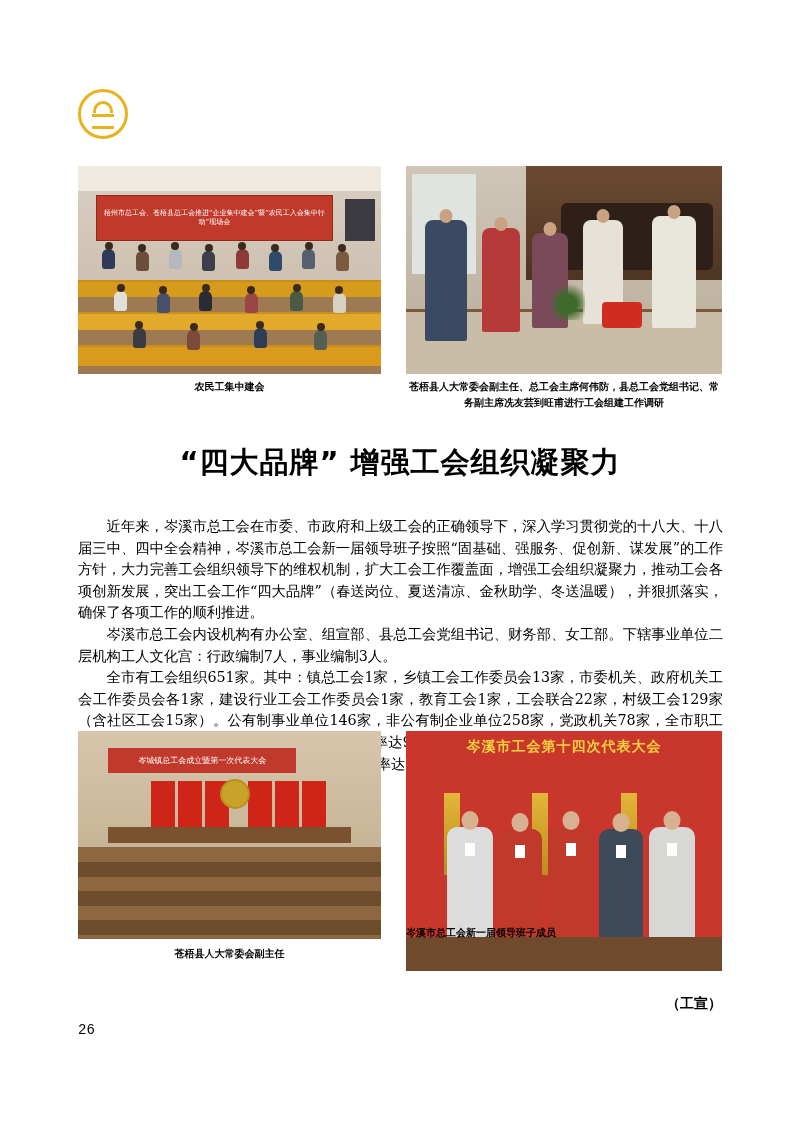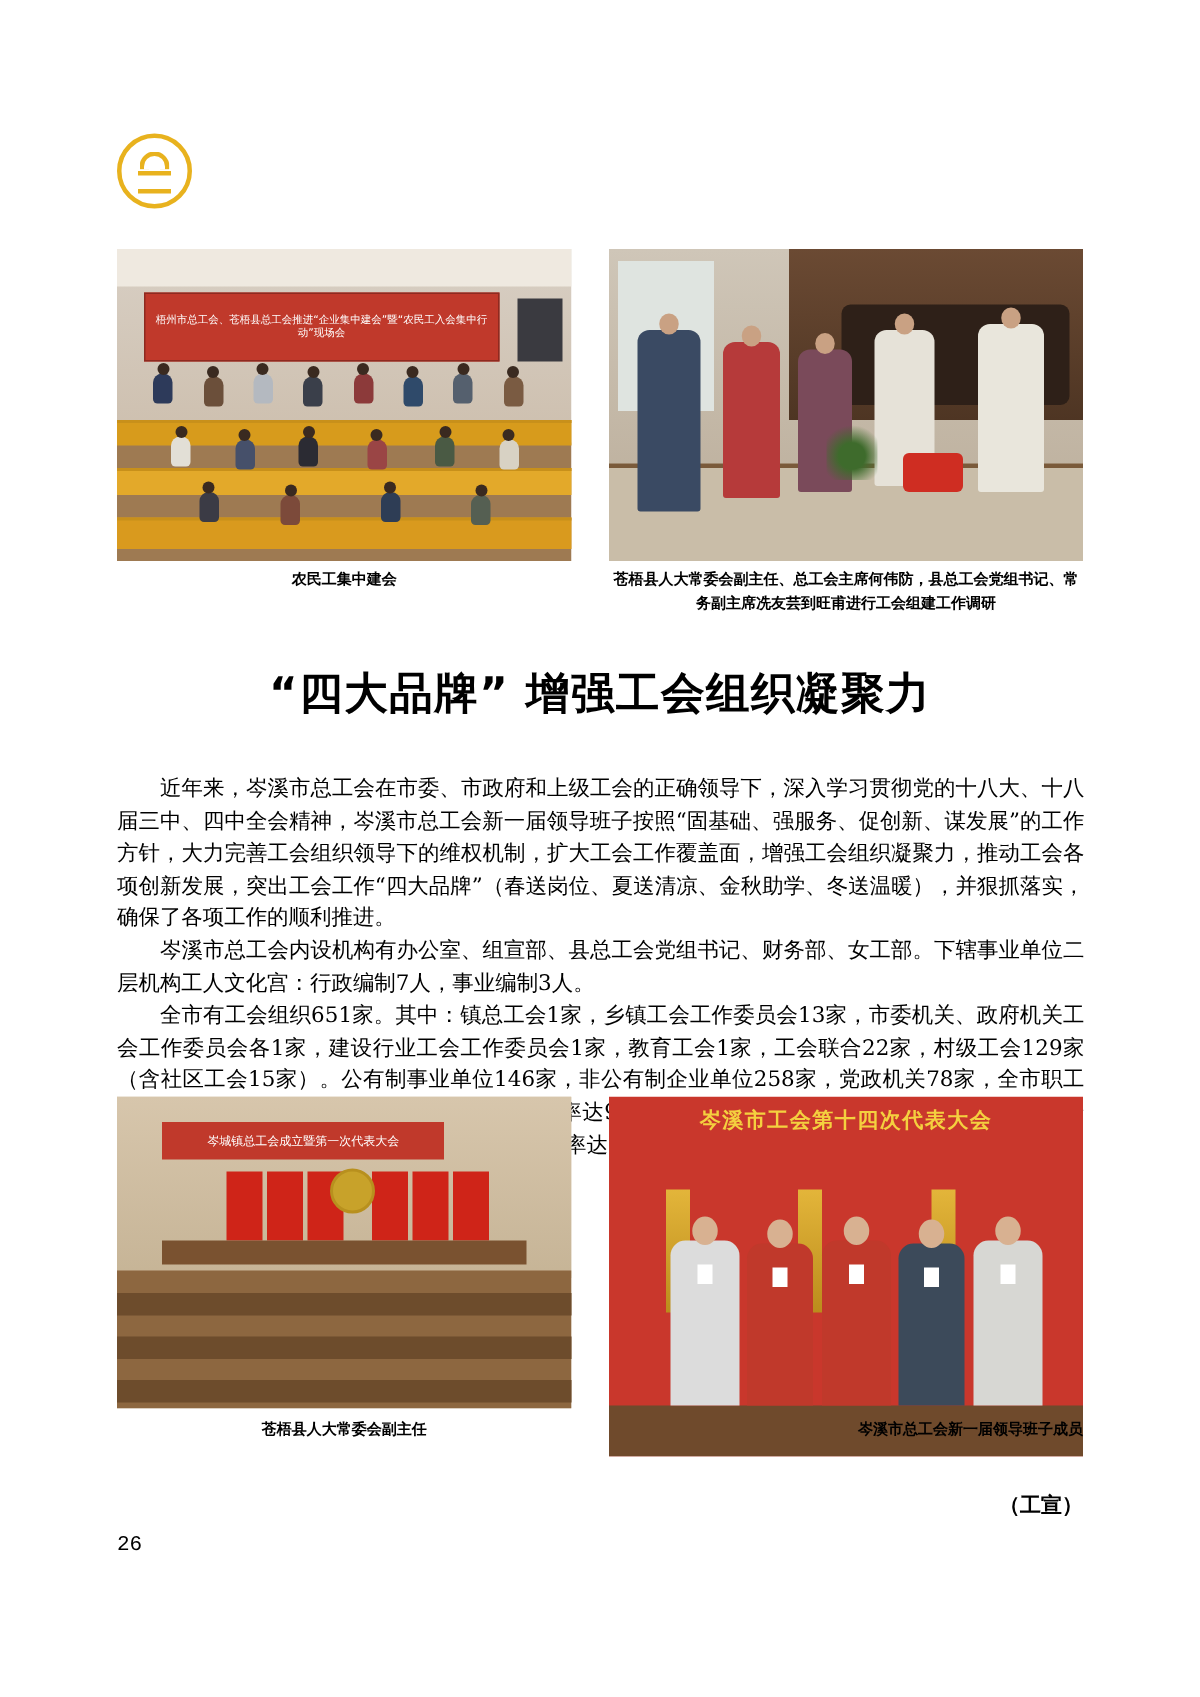--- a/index.html
+++ b/index.html
@@ -367,18 +367,18 @@
       <div class="pers" style="left:61%; width:44px; height:45%; background:#3c4a5a;">
           <span class="phead"></span>
           <span class="badge"></span>
         </div>
       <div class="pers" style="left:77%; width:46px; height:46%; background:#d7d7d3;">
           <span class="phead"></span>
           <span class="badge"></span>
         </div>
     </div>
   </div>
-  <div class="caption" style="left:406px; top:946px; width:316px; text-align:right;">岑溪市总工会新一届领导班子成员</div>
+  <div class="caption" style="left:406px; top:925px; width:316px; text-align:left;">岑溪市总工会新一届领导班子成员</div>
 
   <div class="signature">（工宣）</div>
   <div class="page-number">26</div>
 
 </div>
 
 </body></html>

